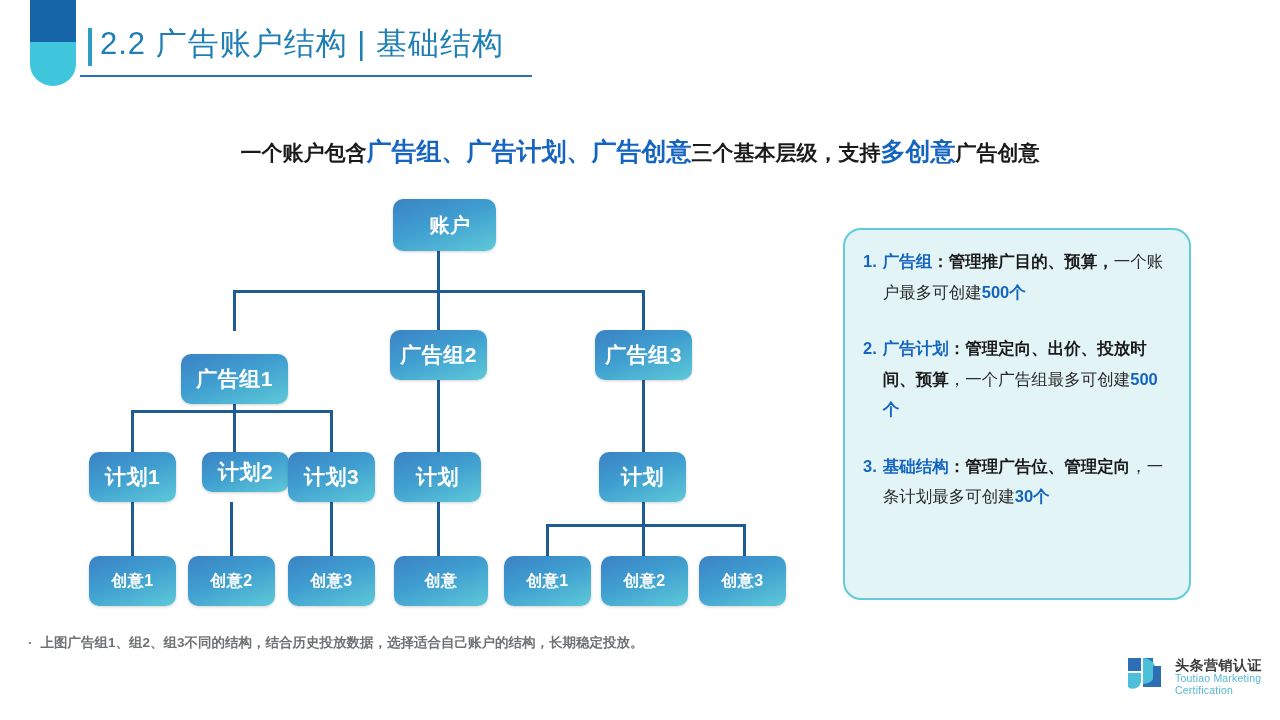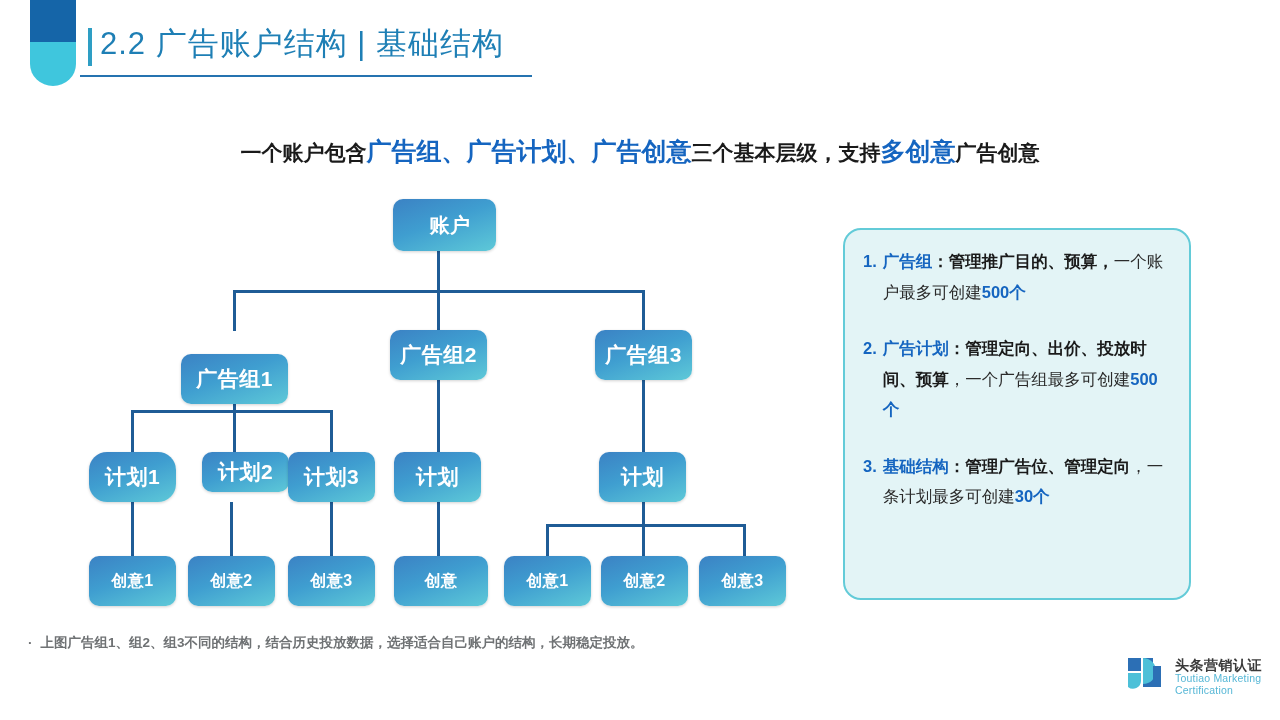--- a/index.html
+++ b/index.html
@@ -233,21 +233,21 @@
 
   <div class="conn" style="left:233px; top:380px; width:3px; height:72px;"></div>
   <div class="conn" style="left:131px; top:410px; width:202px; height:3px;"></div>
   <div class="conn" style="left:131px; top:410px; width:3px; height:42px;"></div>
   <div class="conn" style="left:330px; top:410px; width:3px; height:42px;"></div>
 
   <div class="conn" style="left:437px; top:380px; width:3px; height:72px;"></div>
 
   <div class="conn" style="left:642px; top:380px; width:3px; height:72px;"></div>
 
-  <div class="node lvl3" style="left:89px; top:452px; width:87px; height:50px;border-radius:18px;">
+  <div class="node lvl3" style="left:89px; top:452px; width:87px; height:50px;">
     <span>计划1</span>
   </div>
   <div class="node lvl3" style="left:202px; top:452px; width:87px; height:40px;">
     <span>计划2</span>
   </div>
   <div class="node lvl3" style="left:288px; top:452px; width:87px; height:50px;">
     <span>计划3</span>
   </div>
   <div class="node lvl3" style="left:394px; top:452px; width:87px; height:50px;">
     <span>计划</span>

